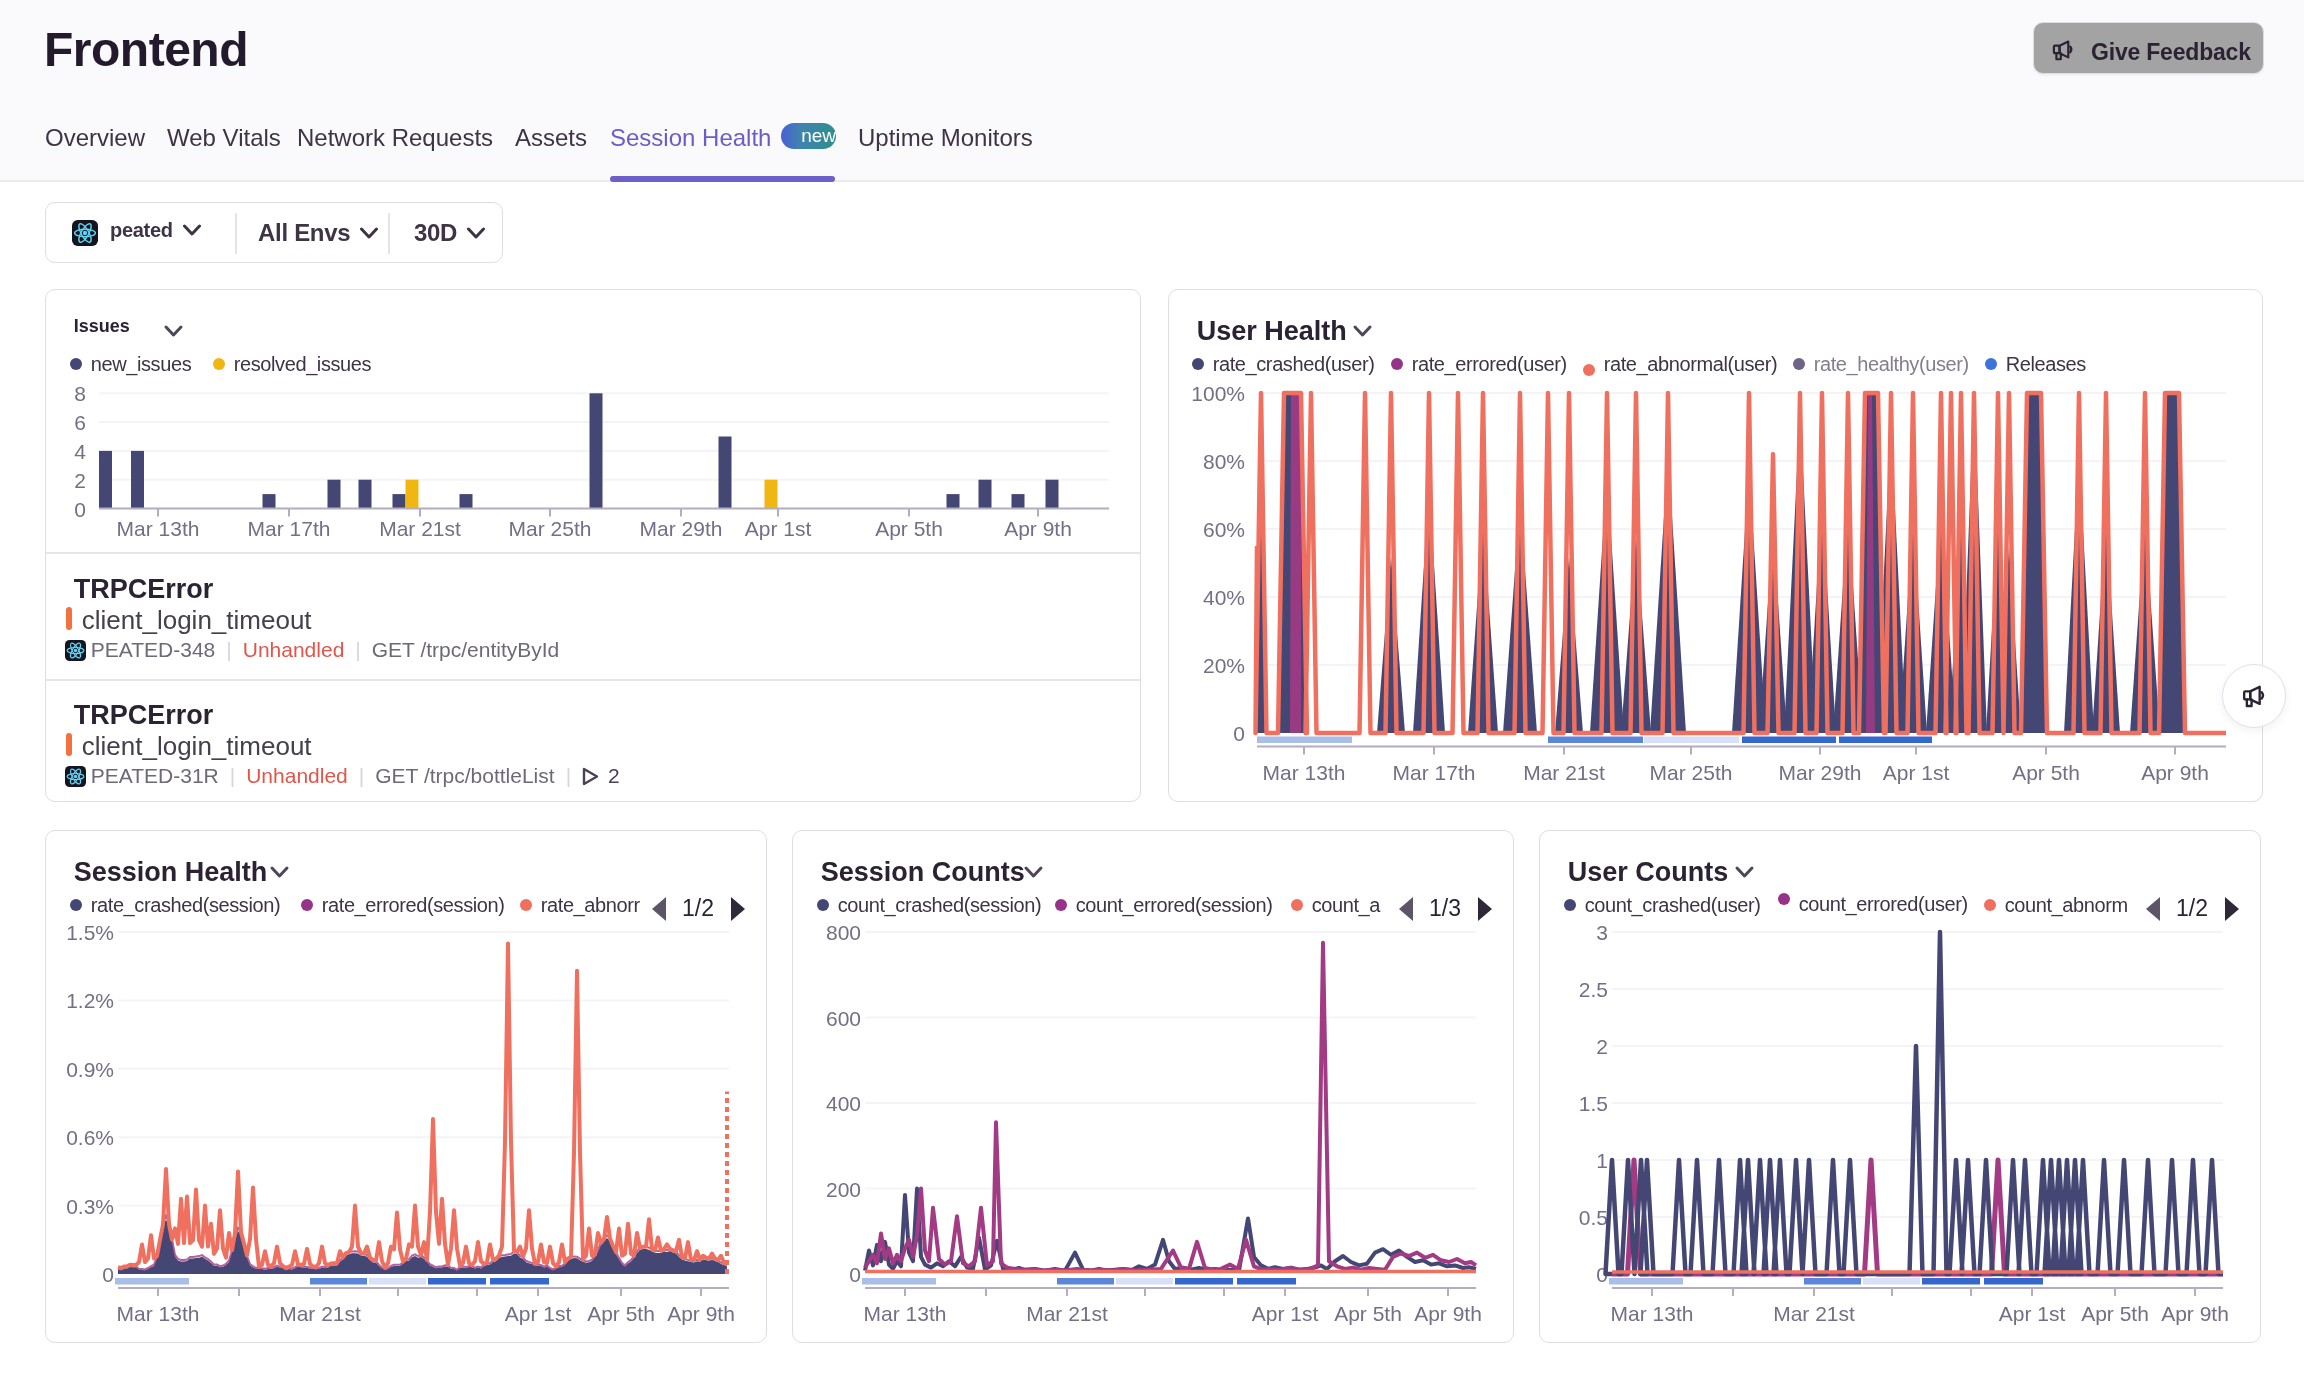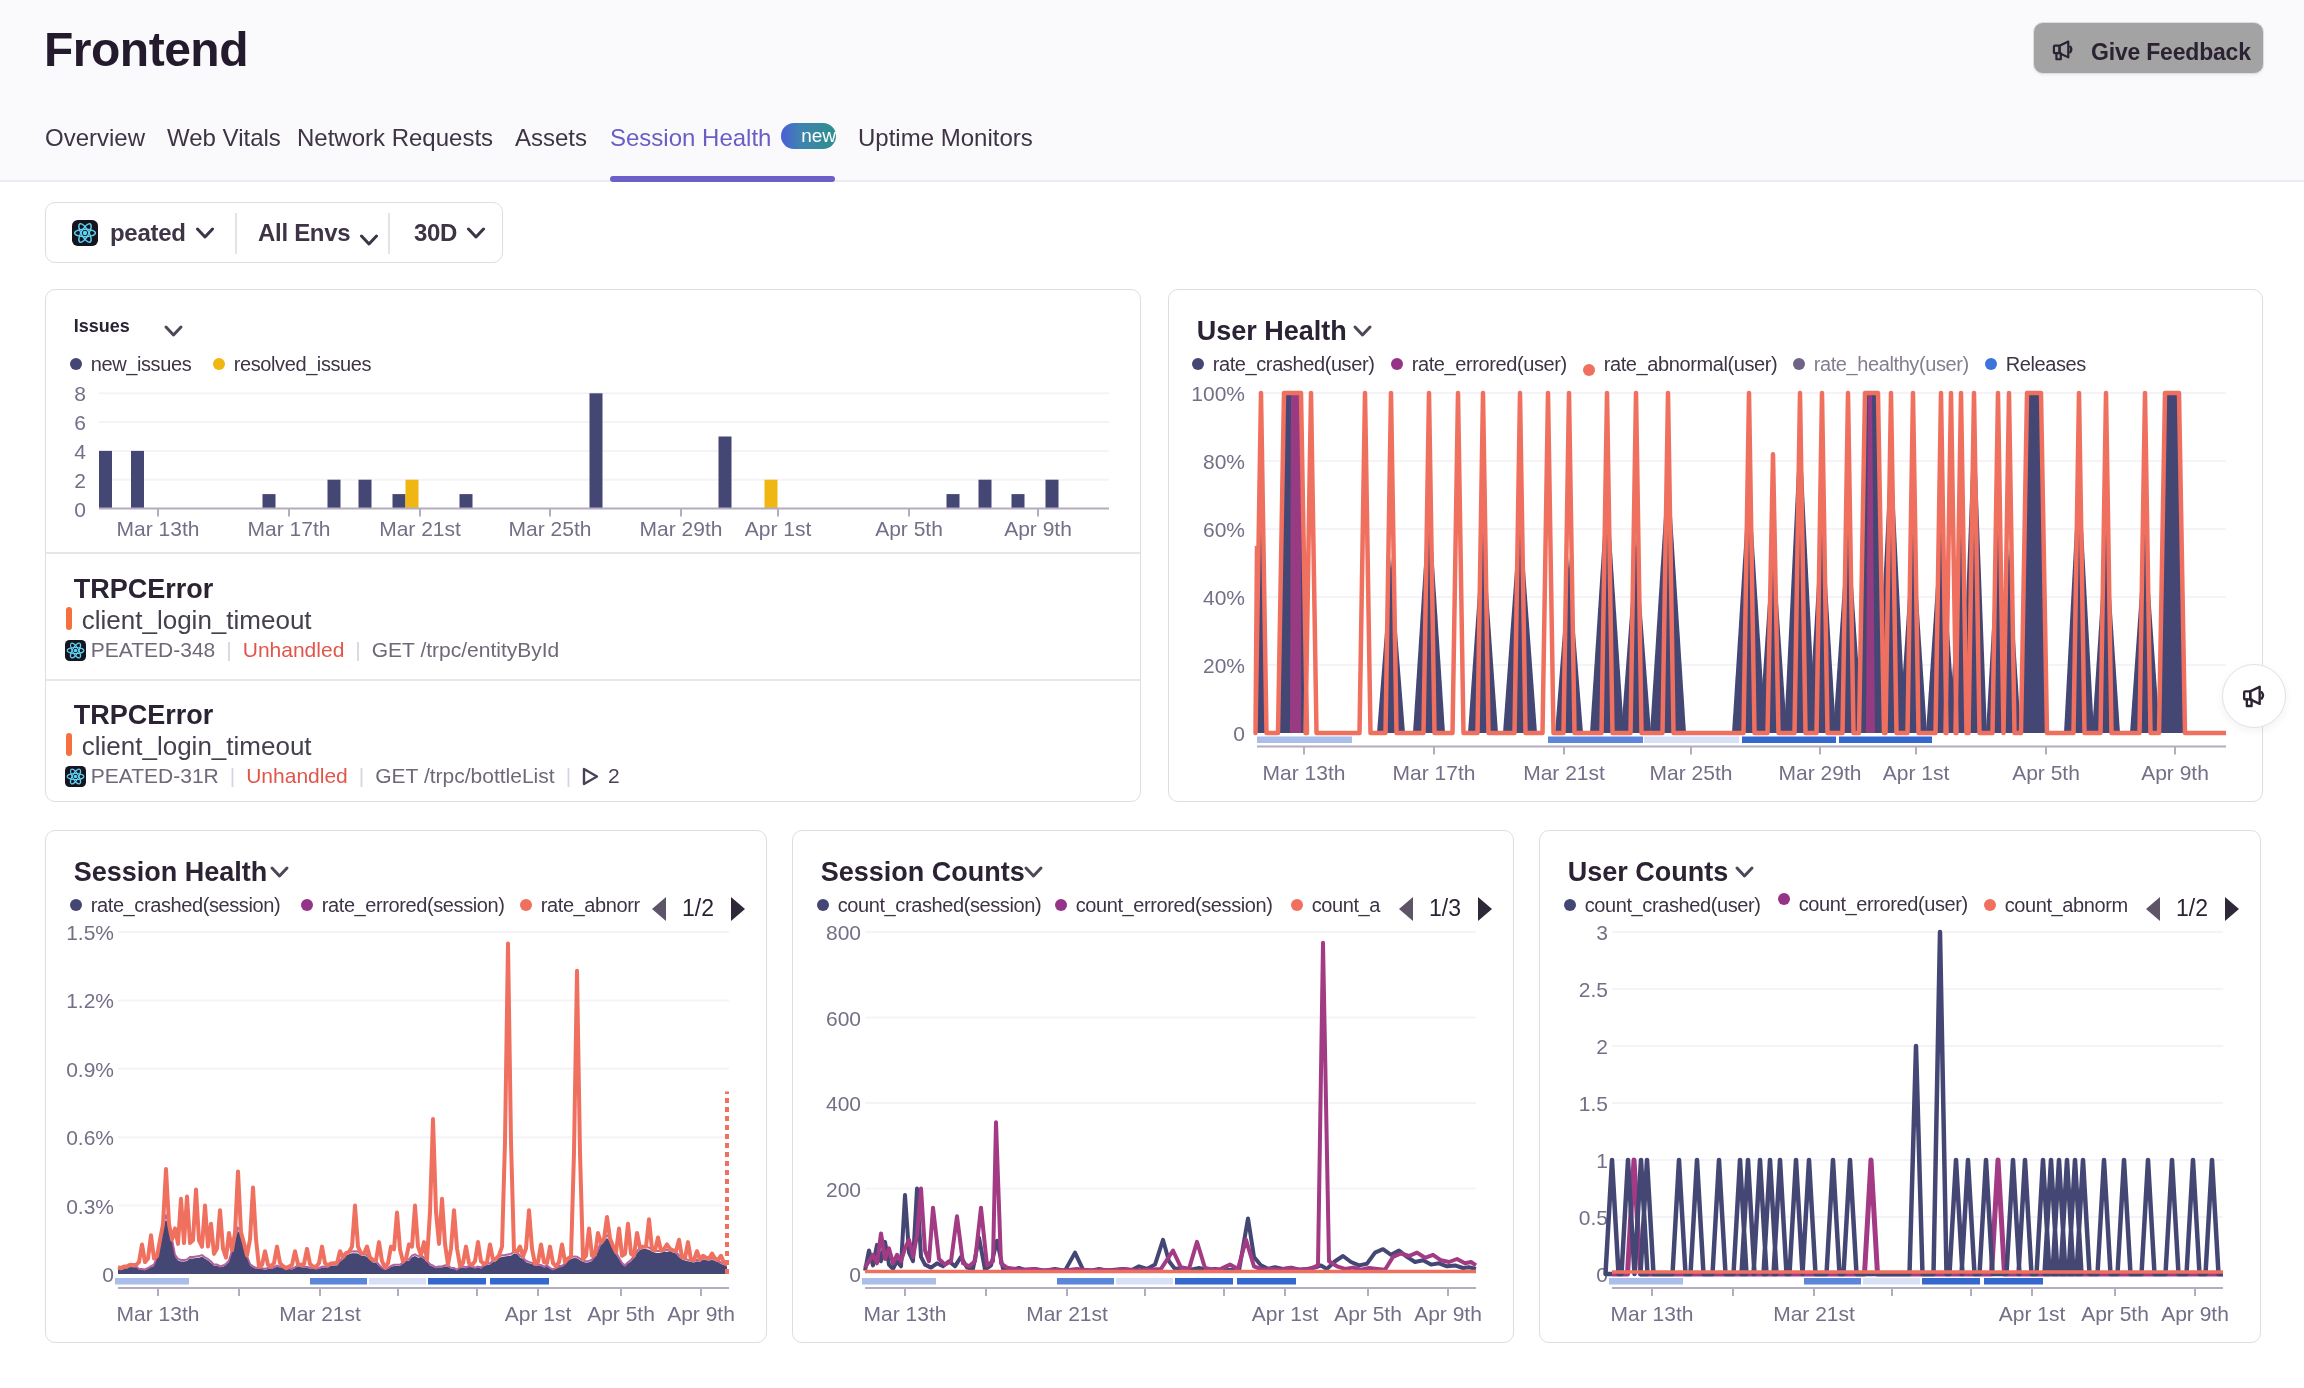--- a/index.html
+++ b/index.html
@@ -24,27 +24,27 @@
   </div>
 <div style="position:absolute;left:45px;top:202px;width:458px;height:61px;background:#fff;border:1.5px solid #e0dce6;border-radius:10px;box-sizing:border-box">
     <svg style="position:absolute;left:26px;top:17px" width="26" height="26">
       <rect x="0" y="0" width="26" height="26" rx="5.72" fill="#16141f"></rect>
       <ellipse cx="13.0" cy="13.0" rx="10.4" ry="3.7699999999999996" fill="none" stroke="#5ed3f2" stroke-width="1.43" transform="rotate(0 13.0 13.0)"></ellipse>
       <ellipse cx="13.0" cy="13.0" rx="10.4" ry="3.7699999999999996" fill="none" stroke="#5ed3f2" stroke-width="1.43" transform="rotate(60 13.0 13.0)"></ellipse>
       <ellipse cx="13.0" cy="13.0" rx="10.4" ry="3.7699999999999996" fill="none" stroke="#5ed3f2" stroke-width="1.43" transform="rotate(120 13.0 13.0)"></ellipse>
       <circle cx="13.0" cy="13.0" r="2.21" fill="#5ed3f2"></circle>
     </svg>
     <div style="position:absolute;left:64px;top:16px;display:flex;align-items:center;white-space:nowrap">
-      <span style="font-size:24px;font-weight:700;color:#3e3446;letter-spacing:-0.3px">peated</span>
+      <span style="font-size:20px;font-weight:700;color:#3e3446;letter-spacing:-0.3px">peated</span>
       <svg style="margin-left:10px" width="18" height="13" viewBox="0 0 18 13">
         <polyline points="1.5,2 9,10 16.5,2" fill="none" stroke="#3e3446" stroke-width="3" stroke-linecap="round" stroke-linejoin="round"></polyline>
       </svg>
     </div>
     <div style="position:absolute;left:189px;top:10px;width:1.5px;height:41px;background:#e5e2e9"></div>
-    <div style="position:absolute;left:212px;top:16px;display:flex;align-items:flex-end;white-space:nowrap">
+    <div style="position:absolute;left:212px;top:16px;display:flex;align-items:center;white-space:nowrap">
       <span style="font-size:24px;font-weight:700;color:#3e3446;letter-spacing:-0.3px">All Envs</span>
       <svg style="margin-left:10px" width="18" height="13" viewBox="0 0 18 13">
         <polyline points="1.5,2 9,10 16.5,2" fill="none" stroke="#3e3446" stroke-width="3" stroke-linecap="round" stroke-linejoin="round"></polyline>
       </svg>
     </div>
     <div style="position:absolute;left:342px;top:10px;width:1.5px;height:41px;background:#e5e2e9"></div>
     <div style="position:absolute;left:368px;top:16px;display:flex;align-items:center;white-space:nowrap">
       <span style="font-size:24px;font-weight:700;color:#3e3446;letter-spacing:-0.3px">30D</span>
       <svg style="margin-left:10px" width="18" height="13" viewBox="0 0 18 13">
         <polyline points="1.5,2 9,10 16.5,2" fill="none" stroke="#3e3446" stroke-width="3" stroke-linecap="round" stroke-linejoin="round"></polyline>

